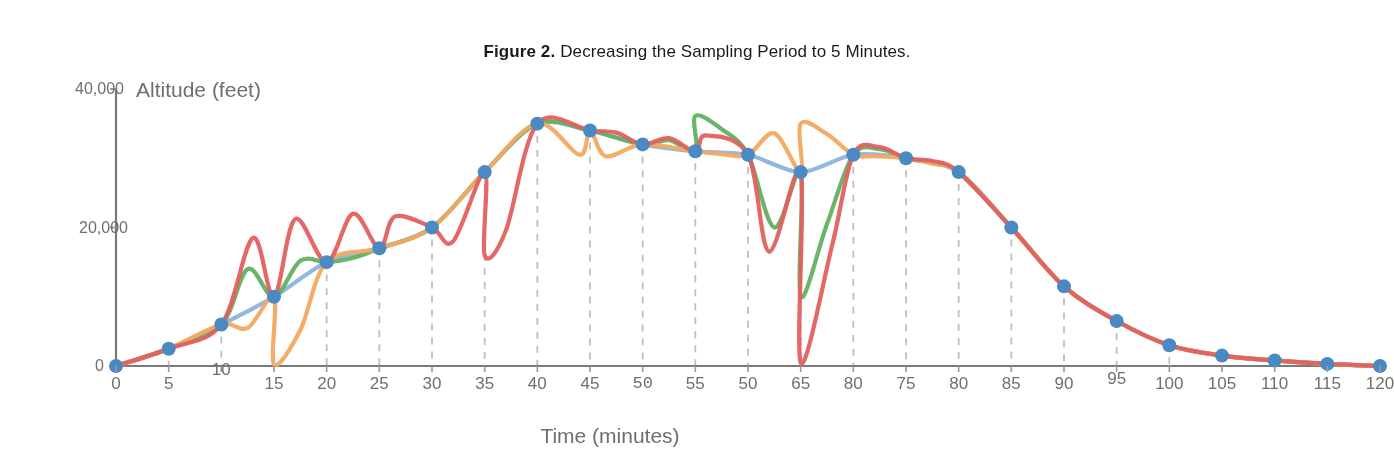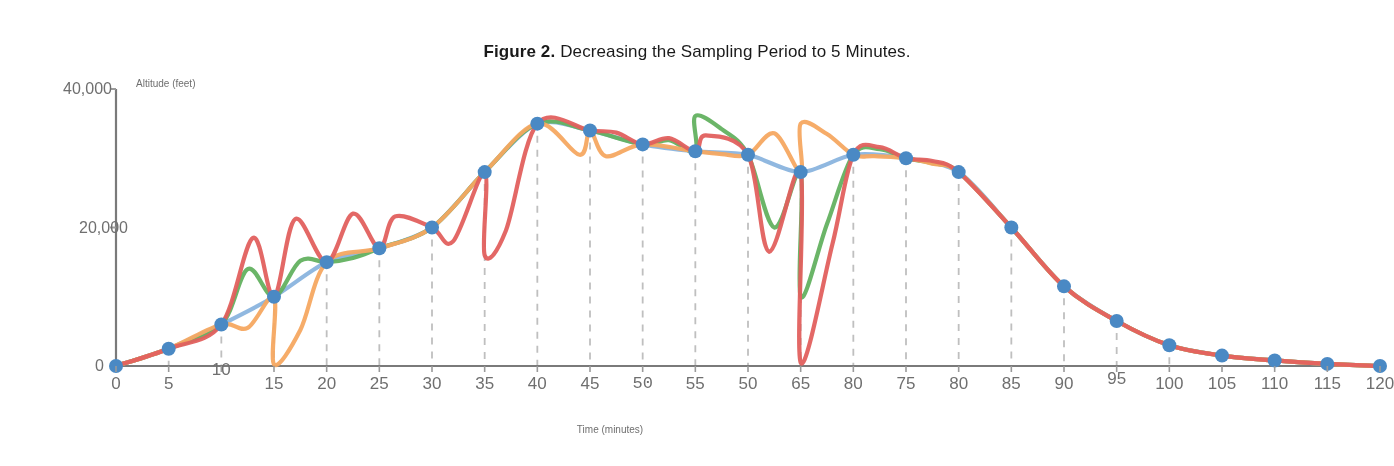--- a/index.html
+++ b/index.html
@@ -18,21 +18,21 @@
     font-size:17px;color:#1a1a1a;
     letter-spacing:.1px;
     white-space:nowrap;
   }
   .fig-title .lbl{font-weight:bold;}
   .fig-title .cap{font-weight:normal;margin-left:5px;}
 
   .axis-label{
     position:absolute;
     color:#6f6f6f;
-    font-size:10px;
+    font-size:21px;
     white-space:nowrap;
   }
   #y-axis-title{left:136px;top:78px;}
   #x-axis-title{left:0;top:424px;width:1220px;text-align:center;}
 
   .ytick-label{
     position:absolute;
     color:#6f6f6f;
     font-size:16px;
     text-align:right;
@@ -149,21 +149,21 @@
         <line x1="1222" x2="1222" y1="366" y2="372" stroke="#9a9a9a" stroke-width="1.6"></line>
         <line x1="1274.6666666666665" x2="1274.6666666666665" y1="366" y2="372" stroke="#9a9a9a" stroke-width="1.6"></line>
         <line x1="1327.3333333333335" x2="1327.3333333333335" y1="366" y2="372" stroke="#9a9a9a" stroke-width="1.6"></line>
         <line x1="1380" x2="1380" y1="366" y2="372" stroke="#9a9a9a" stroke-width="1.6"></line>
       </g>
   </svg>
 
   <div id="ytick-layer">
       <div class="ytick-label" style="top: 366px; left: 0px; width: 104px;">0</div>
       <div class="ytick-label" style="top: 227.5px; left: 0px; width: 104px; padding-left: 24px;">20,000</div>
-      <div class="ytick-label" style="top: 89px; left: 8px; width: 104px;">40,000</div>
+      <div class="ytick-label" style="top: 89px; left: 0px; width: 104px; padding-left: 20px;">40,000</div>
     </div>
   <div id="xtick-layer">
       <div class="xtick-label" style="left: 116px; top: 374px;">0</div>
       <div class="xtick-label" style="left: 168.667px; top: 374px;">5</div>
       <div class="xtick-label" style="left: 221.333px; top: 360px;">10</div>
       <div class="xtick-label" style="left: 274px; top: 374px;">15</div>
       <div class="xtick-label" style="left: 326.667px; top: 374px;">20</div>
       <div class="xtick-label" style="left: 379.333px; top: 374px;">25</div>
       <div class="xtick-label" style="left: 432px; top: 374px;">30</div>
       <div class="xtick-label" style="left: 484.667px; top: 374px;">35</div>

